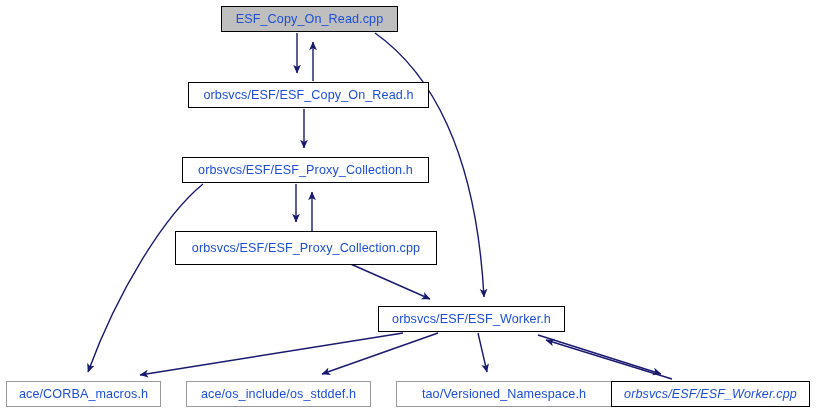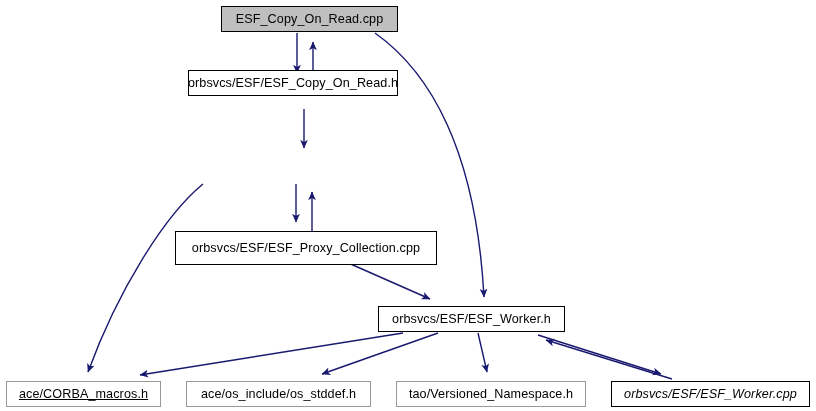--- a/index.html
+++ b/index.html
@@ -26,21 +26,21 @@
     height: 411px;
   }
   .node {
     position: absolute;
     box-sizing: border-box;
     display: flex;
     align-items: center;
     justify-content: center;
     background: #ffffff;
     border: 1px solid #000000;
-    color: #000000;
+    color: #1d4ed8;
     white-space: nowrap;
     line-height: 1;
     letter-spacing: 0.1px;
   }
   .node .node-label {
     display: block;
     padding: 0 7px;
     font-size: 12.6px;
   }
   .node.root {
@@ -87,42 +87,45 @@
 
     <path d="M538,335 L661,374" stroke="#191970" stroke-width="1.4" fill="none" marker-end="url(#arrowhead)"></path>
 
     <path d="M672,379 L546,340" stroke="#191970" stroke-width="1.4" fill="none" marker-end="url(#arrowhead)"></path>
   </svg>
 
   <div class="node root" style="left:221px; top:6px; width:177px; height:26px;">
     <span class="node-label">ESF_Copy_On_Read.cpp</span>
   </div>
 
-  <div class="node" style="left:188px; top:70px; width:210px; height:26px;">
+  <div class="node" style="left:188px; top:82px; width:241px; height:26px;">
     <span class="node-label">orbsvcs/ESF/ESF_Copy_On_Read.h</span>
   </div>
 
+  <div class="node" style="left:182px; top:157px; width:247px; height:26px;">
+    <span class="node-label">orbsvcs/ESF/ESF_Proxy_Collection.h</span>
+  </div>
 
   <div class="node" style="left:175px; top:231px; width:262px; height:34px;">
     <span class="node-label">orbsvcs/ESF/ESF_Proxy_Collection.cpp</span>
   </div>
 
   <div class="node" style="left:378px; top:306px; width:187px; height:26px;">
     <span class="node-label">orbsvcs/ESF/ESF_Worker.h</span>
   </div>
 
-  <div class="node leaf-gray" style="left:6px; top:381px; width:155px; height:26px;text-decoration:underline;">
+  <div class="node leaf-gray" style="left:6px; top:381px; width:155px; height:26px;">
     <span class="node-label">ace/CORBA_macros.h</span>
   </div>
 
   <div class="node leaf-gray" style="left:186px; top:381px; width:185px; height:26px;">
     <span class="node-label">ace/os_include/os_stddef.h</span>
   </div>
 
-  <div class="node leaf-gray" style="left:396px; top:381px; width:190px; height:26px;">
+  <div class="node leaf-gray" style="left:396px; top:381px; width:216px; height:26px;">
     <span class="node-label">tao/Versioned_Namespace.h</span>
   </div>
 
   <div class="node" style="left:611px; top:381px; width:199px; height:26px;font-style:italic;">
     <span class="node-label">orbsvcs/ESF/ESF_Worker.cpp</span>
   </div>
 
 </div>
 
 </body></html>

